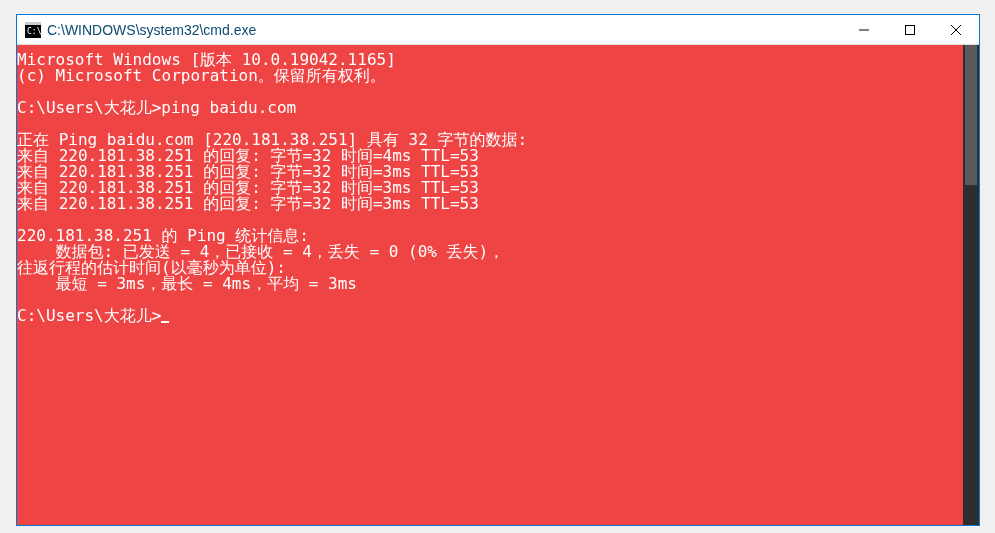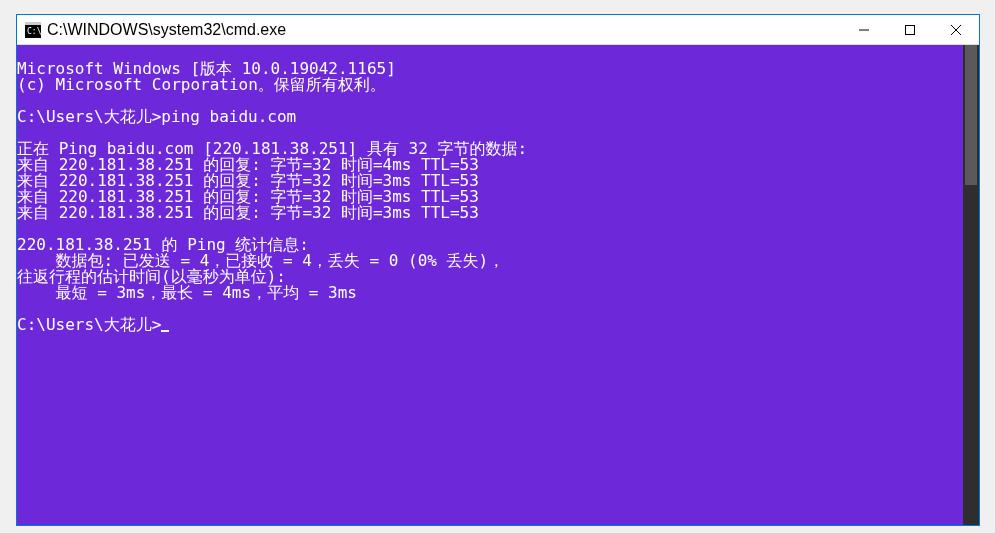--- a/index.html
+++ b/index.html
@@ -33,22 +33,22 @@
       height: 16px;
       margin-left: 8px;
       margin-right: 6px;
       display: flex;
       align-items: center;
       justify-content: center;
     }
     .titlebar-icon svg { width: 16px; height: 16px; }
     .titlebar-title {
       flex: 1;
-      font-size: 16px;
-      color: #000000;
+      font-size: 14px;
+      color: #0c4a6e;
       white-space: nowrap;
       overflow: hidden;
     }
     .window-controls { display: flex; height: 100%; }
     .win-btn {
       width: 46px;
       height: 100%;
       display: flex;
       align-items: center;
       justify-content: center;
@@ -57,26 +57,26 @@
     }
     .win-btn svg { width: 10px; height: 10px; }
     .terminal-wrap {
       flex: 1;
       display: flex;
       background: #000;
       overflow: hidden;
     }
     .terminal {
       flex: 1;
-      background: #6d28d9;
+      background: #ef4444;
       color: #fff;
       font-family: "NSimSun", "SimSun", "Consolas", monospace;
       font-size: 16px;
       line-height: 16px;
-      padding: 16px 0 0 0;
+      padding: 7px 0 0 0;
       white-space: pre;
       overflow: hidden;
     }
     .scrollbar {
       width: 16px;
       background: #2e2e2e;
       position: relative;
     }
     .scrollbar-thumb {
       position: absolute;

